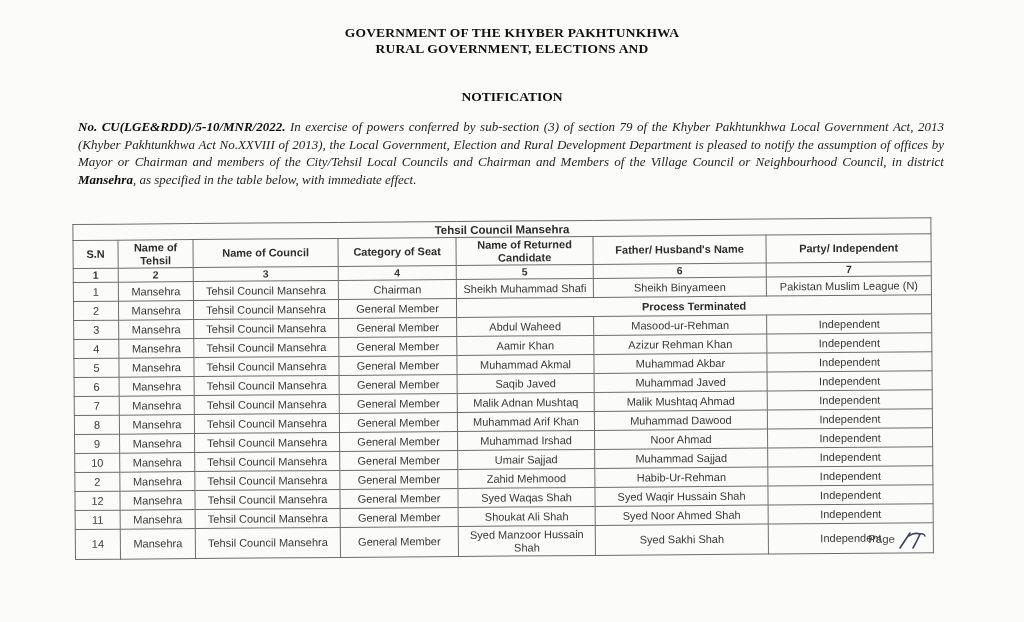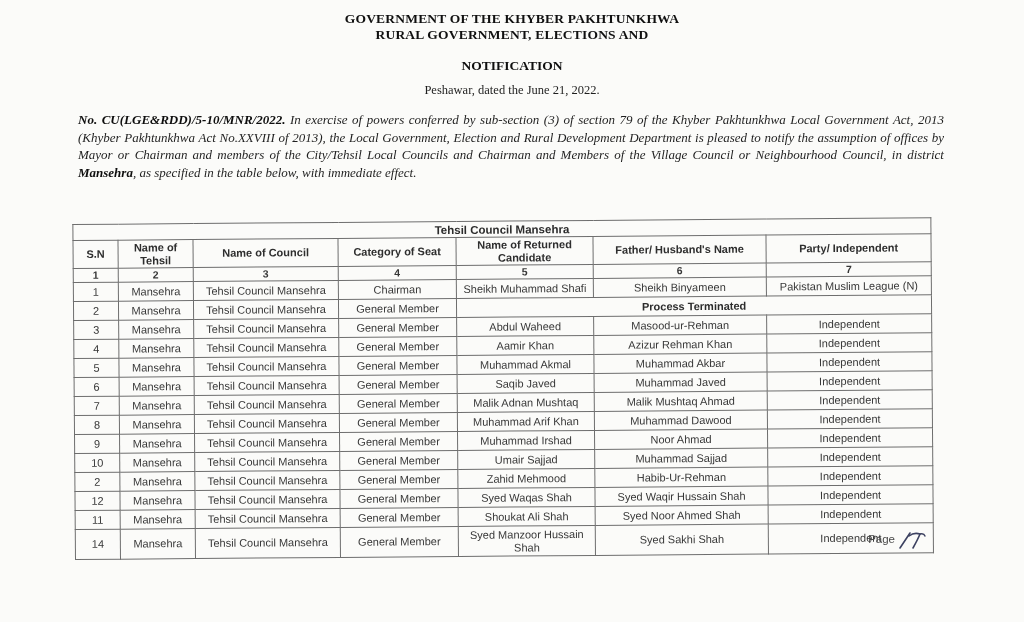--- a/index.html
+++ b/index.html
@@ -5,33 +5,33 @@
   * { margin: 0; padding: 0; box-sizing: border-box; }
   html, body { width: 1024px; height: 622px; overflow: hidden; }
   body {
     background: #fbfbf9;
     font-family: "Liberation Serif", serif;
     color: #1c1c1c;
   }
   .page { width: 1024px; height: 622px; position: relative; }
 
   
-  .letterhead { text-align: center; padding-top: 11px; }
+  .letterhead { text-align: center; padding-top: 25px; }
   .lh-line {
     font-weight: bold;
     font-size: 13.5px;
     line-height: 16px;
     letter-spacing: 0.2px;
     color: #101010;
   }
   .notif-title {
     text-align: center;
     font-weight: bold;
     font-size: 13.5px;
-    margin-top: 15px;
+    margin-top: 32px;
     color: #101010;
   }
   .dateline {
     text-align: center;
     font-size: 12.5px;
     margin-top: 9px;
     color: #1e1e1e;
   }
 
   
@@ -120,21 +120,20 @@
 
 <div class="page">
 
   <div class="letterhead">
     <div class="lh-line">GOVERNMENT OF THE KHYBER PAKHTUNKHWA</div>
     <div class="lh-line">RURAL GOVERNMENT, ELECTIONS AND</div>
   </div>
 
   <div class="notif-title">NOTIFICATION</div>
 
-  <div class="dateline">Peshawar, dated the June 21, 2022.</div>
 
   <p class="body-para"><b>No. CU(LGE&amp;RDD)/5-10/MNR/2022.</b><span> In exercise of powers conferred by sub-section (3) of section 79 of the Khyber Pakhtunkhwa Local Government Act, 2013 (Khyber Pakhtunkhwa Act No.XXVIII of 2013), the Local Government, Election and Rural Development Department is pleased to notify the assumption of offices by Mayor or Chairman and members of the City/Tehsil Local Councils and Chairman and Members of the Village Council or Neighbourhood Council, in district </span><b>Mansehra</b><span>, as specified in the table below, with immediate effect.</span></p>
 
   <div class="table-wrap">
     <table>
       <colgroup>
         <col class="c0">
           <col class="c1">
           <col class="c2">
           <col class="c3">

